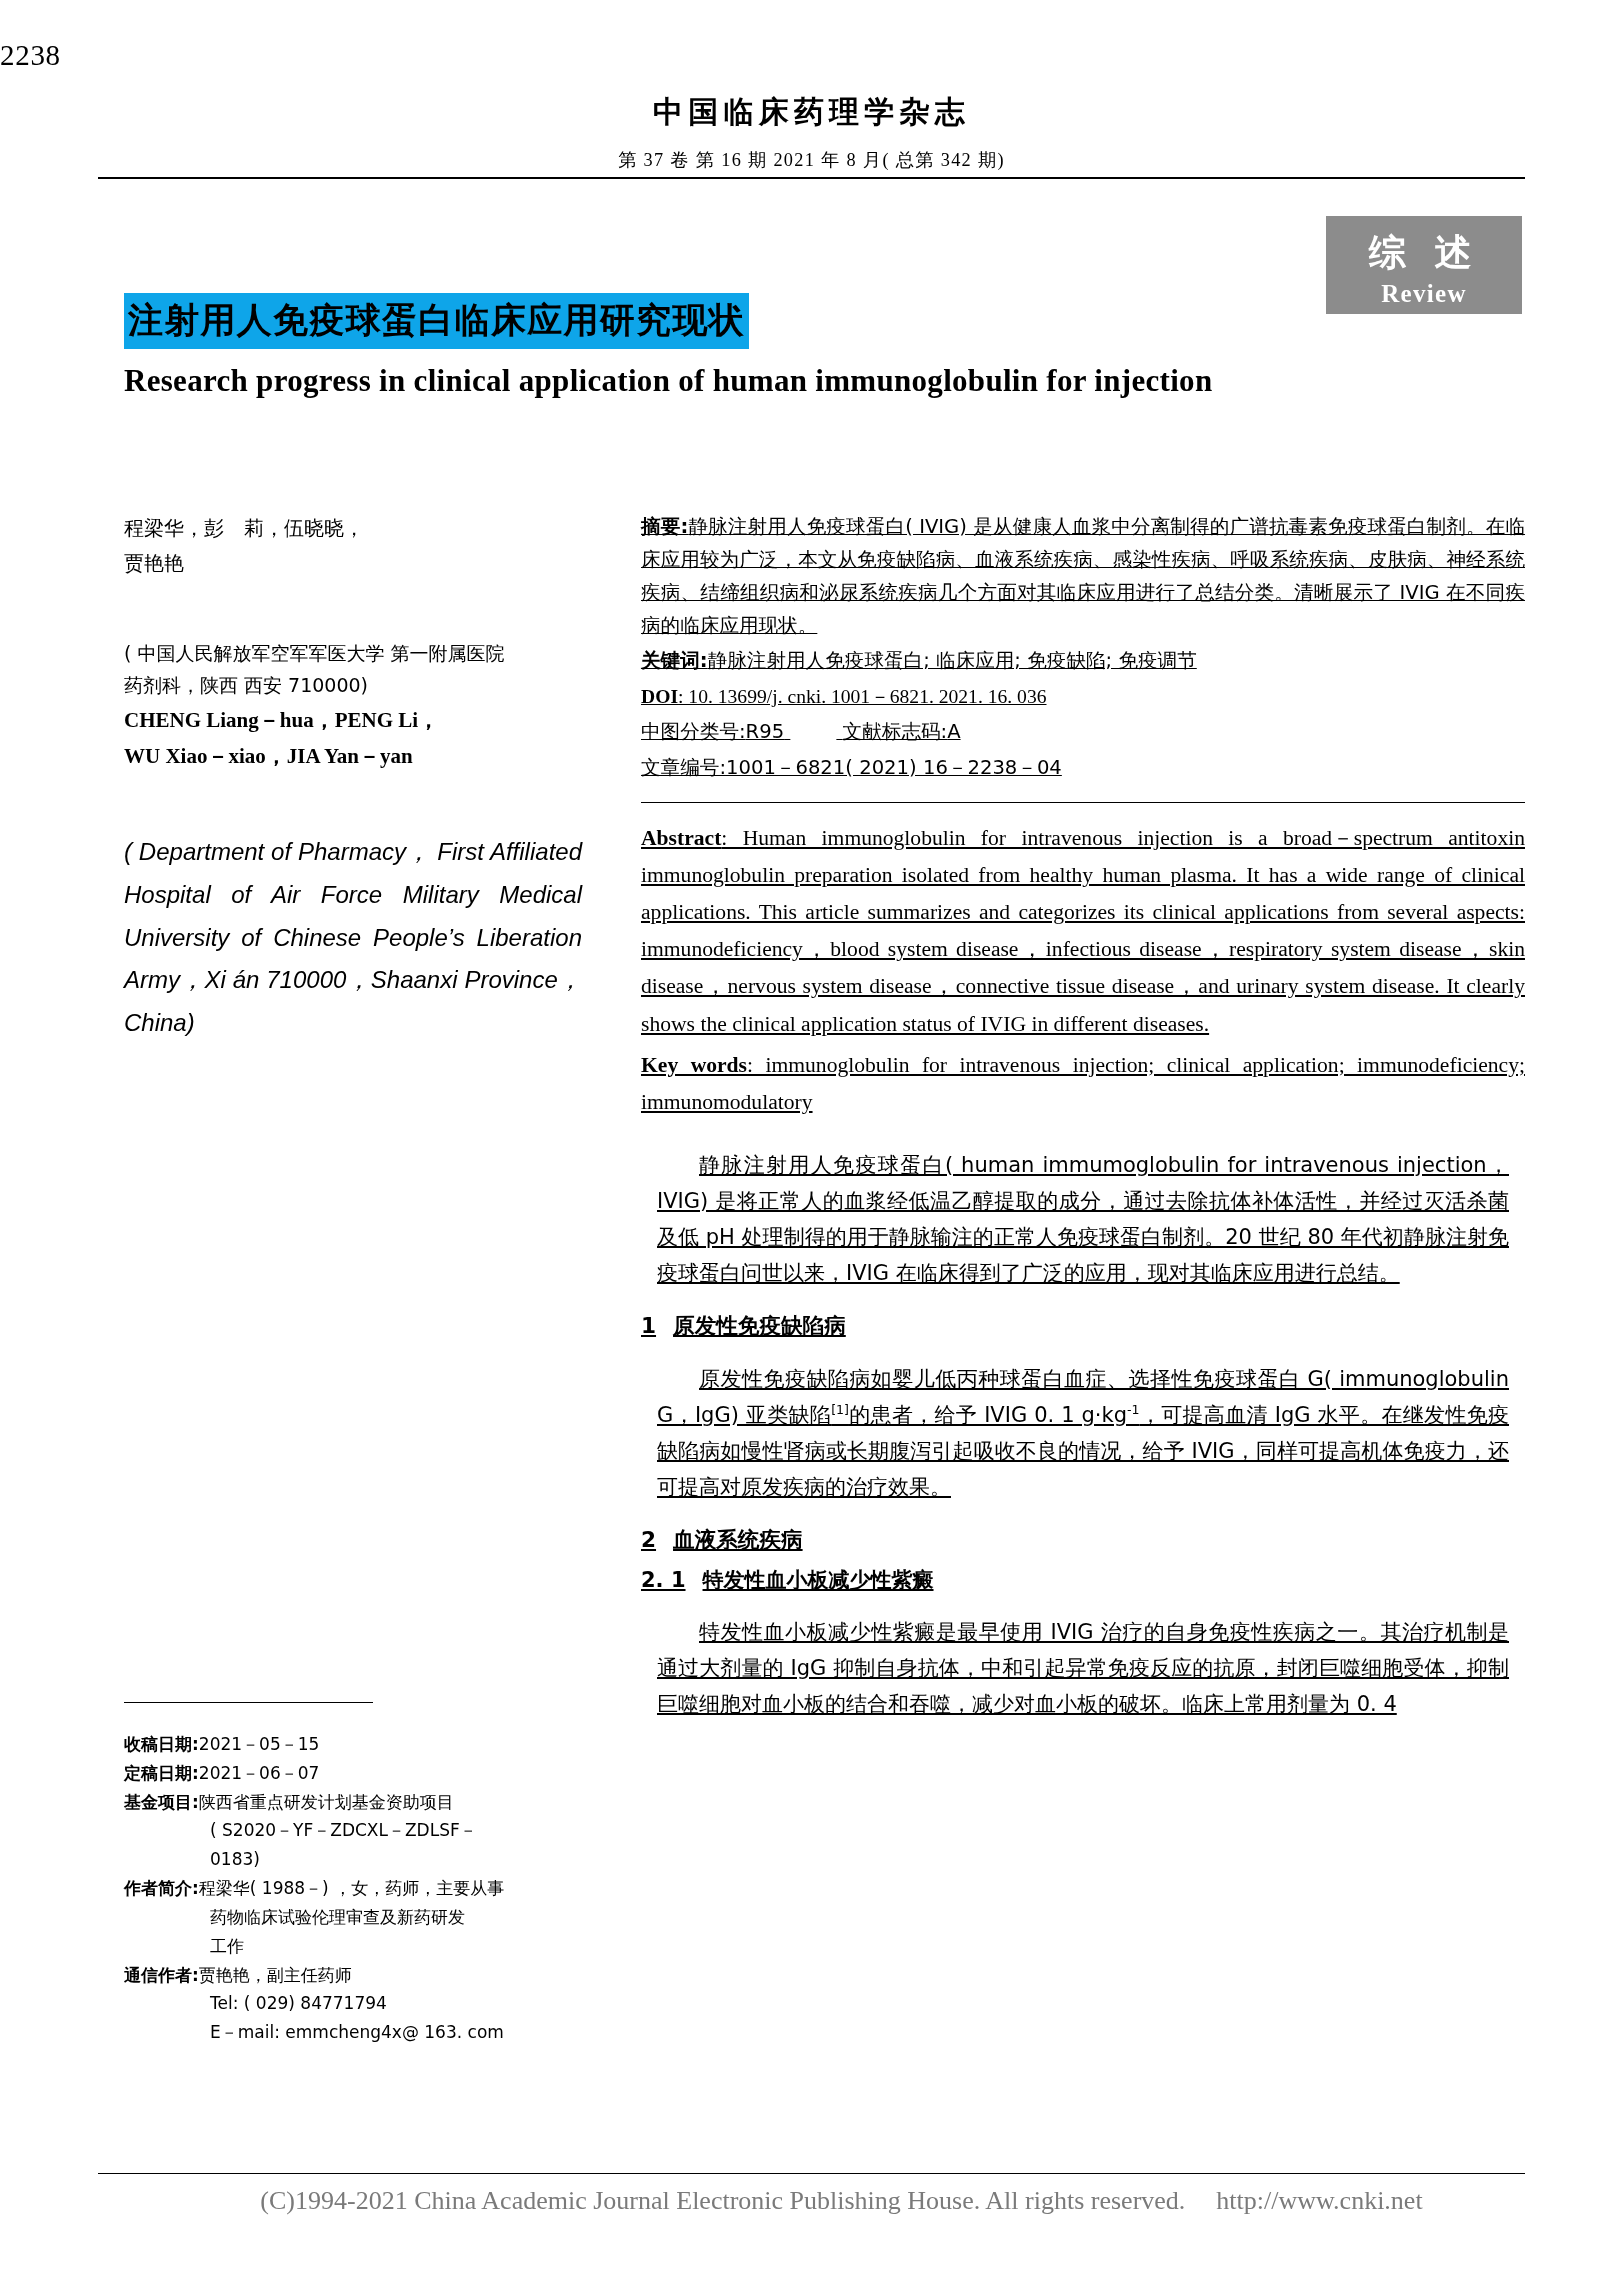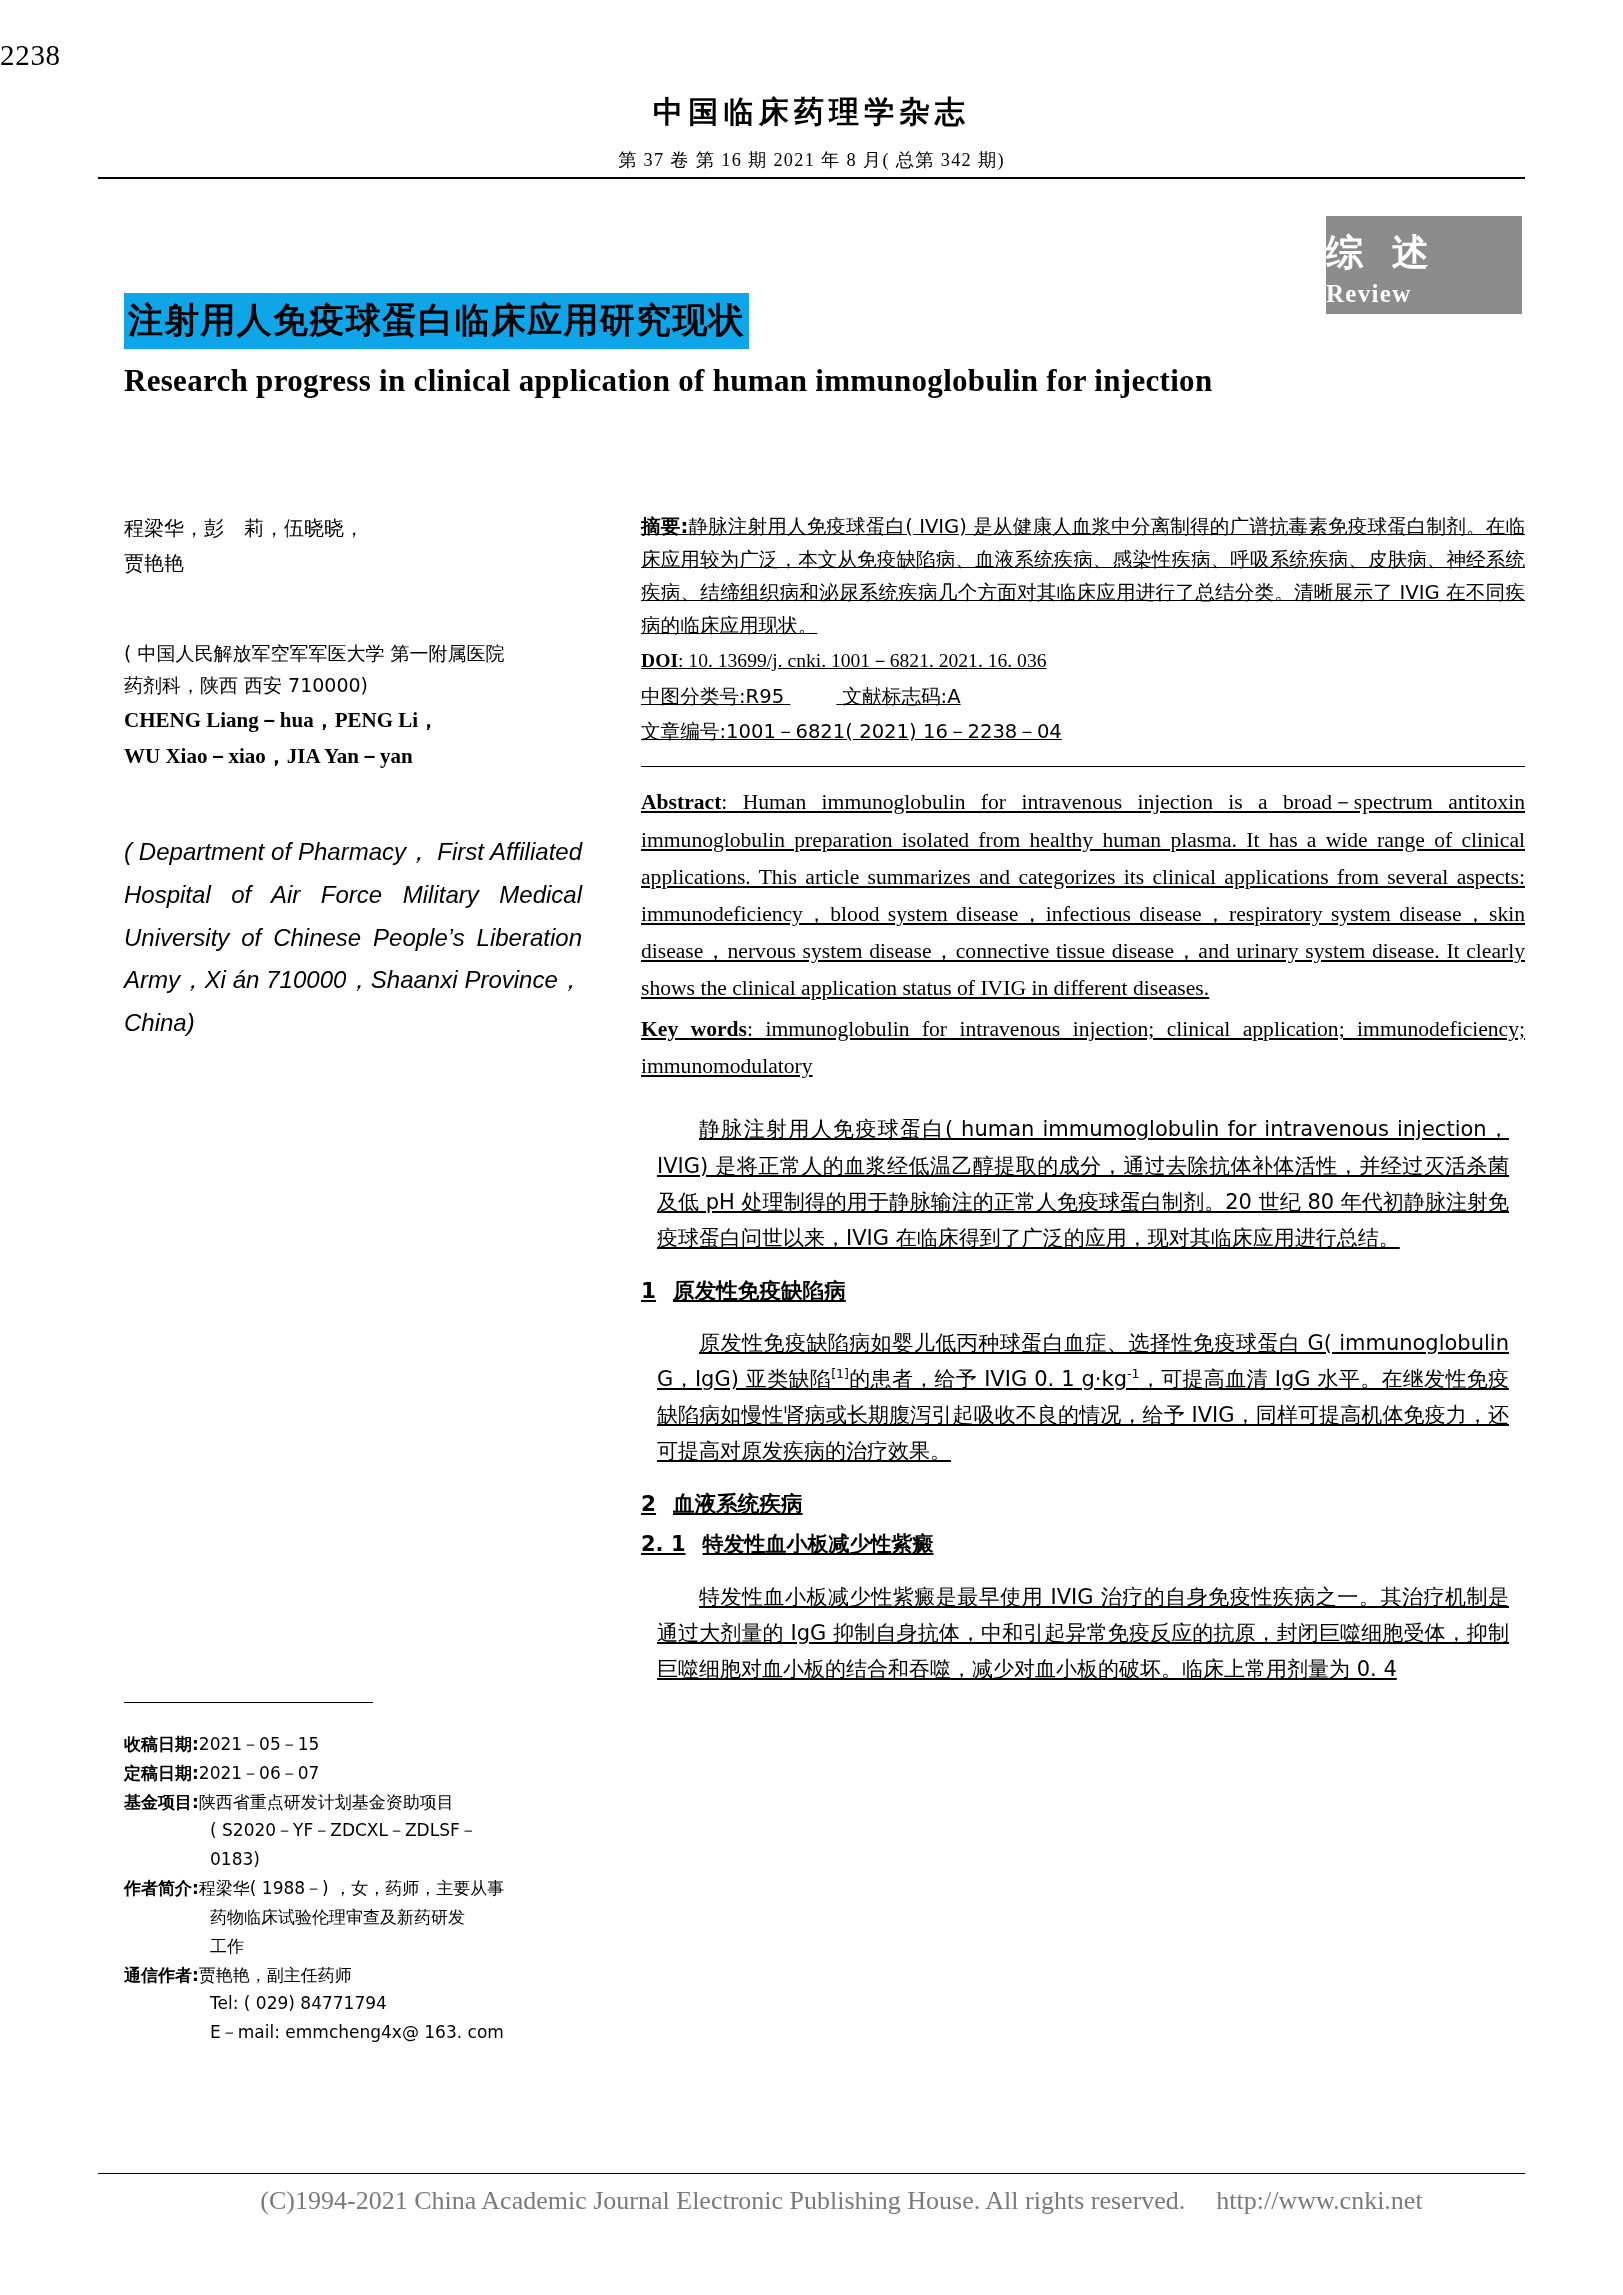--- a/index.html
+++ b/index.html
@@ -63,20 +63,21 @@
 
   
   .review-badge {
     position: absolute;
     right: 101px;
     top: 216px;
     width: 196px;
     height: 98px;
     background: #8c8c8c;
     color: #fff;
+    text-align: center;
   }
   .review-badge .cn {
     font-family: "DejaVu Sans", sans-serif;
     font-weight: bold;
     font-size: 37px;
     letter-spacing: 7.9px;
     padding-top: 11.8px;
   }
   .review-badge .en {
     font-family: "Liberation Serif", serif;
@@ -332,20 +333,23 @@
       <div class="row">
         <span class="val indent">E－mail: emmcheng4x@ 163. com</span>
       </div>
     </div>
 
   <div class="right-col">
     <div class="abs-cn">
       <b>摘要:</b><span>静脉注射用人免疫球蛋白( IVIG) 是从健康人血浆中分离制得的广谱抗毒素免疫球蛋白制剂。在临床应用较为广泛，本文从免疫缺陷病、血液系统疾病、感染性疾病、呼吸系统疾病、皮肤病、神经系统疾病、结缔组织病和泌尿系统疾病几个方面对其临床应用进行了总结分类。清晰展示了 IVIG 在不同疾病的临床应用现状。</span>
     </div>
     <div class="meta-line">
+      <span class="k">关键词:</span><span>静脉注射用人免疫球蛋白; 临床应用; 免疫缺陷; 免疫调节</span>
+    </div>
+    <div class="meta-line">
       <span class="k serif">DOI</span><span class="serif">: 10. 13699/j. cnki. 1001－6821. 2021. 16. 036</span>
     </div>
     <div class="meta-line">
       <span>中图分类号:</span><span>R95</span>
       <span style="display:inline-block;width:46px"></span>
       <span>文献标志码:</span><span>A</span>
     </div>
     <div class="meta-line">
       <span>文章编号:</span><span>1001－6821( 2021) 16－2238－04</span>
     </div>

